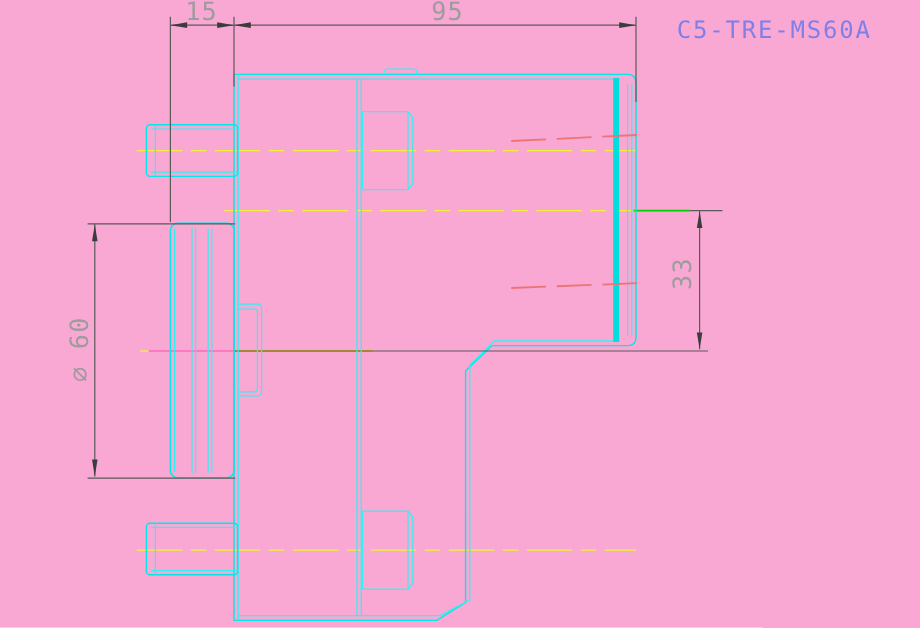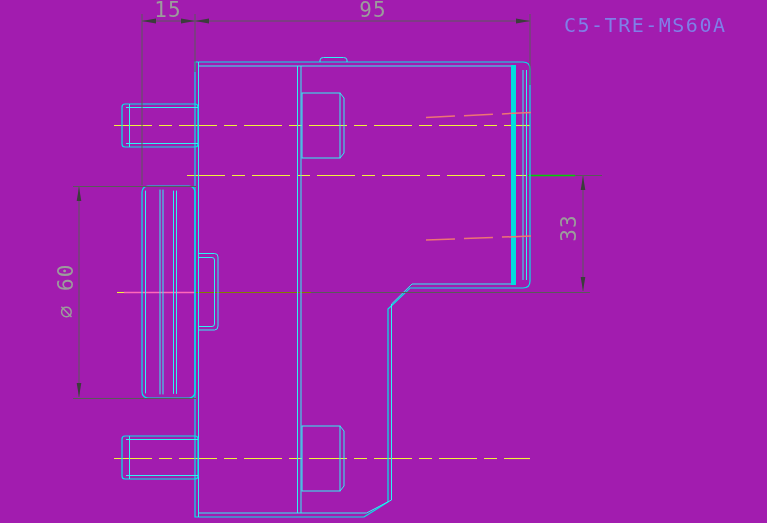--- a/index.html
+++ b/index.html
@@ -5,21 +5,21 @@
   html,body{margin:0;padding:0;}
   body{
     width:767px;height:523px;
     background:#ffffff;
     font-family:"DejaVu Sans Mono", monospace;
     overflow:hidden;
   }
   .canvas{
     position:relative;
     width:767px;height:523px;
-    background:#a21caf;
+    background:#f9a8d4;
   }
   svg{display:block;}
   
   .part   { stroke:#00e8e8; fill:none; stroke-width:1.2; }
   .partThin{ stroke:#2ef2f2; fill:none; stroke-width:1; }
   .partThick{ stroke:#00dede; fill:none; stroke-width:5; }
   .hidden { stroke:#ee7474; fill:none; stroke-width:1.5; stroke-dasharray:29 9; }
   .center { stroke:#f2f23a; fill:none; stroke-width:1.1; stroke-dasharray:38 7 13 7; }
   .centerSolid{ stroke:#f2f23a; fill:none; stroke-width:1.1; }
   .magenta{ stroke:#ff69b8; fill:none; stroke-width:1.3; }

